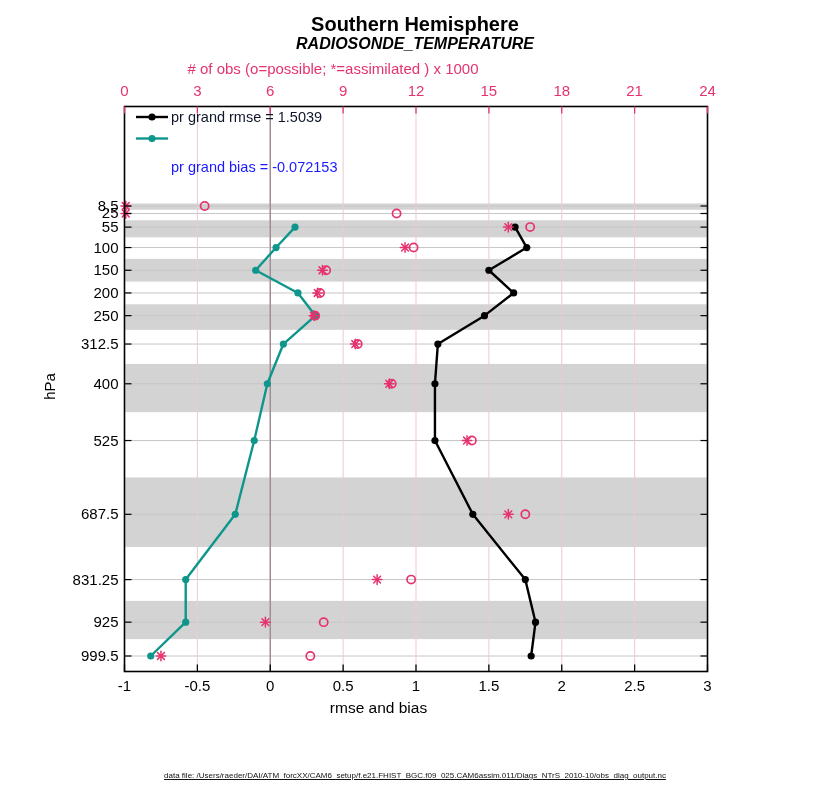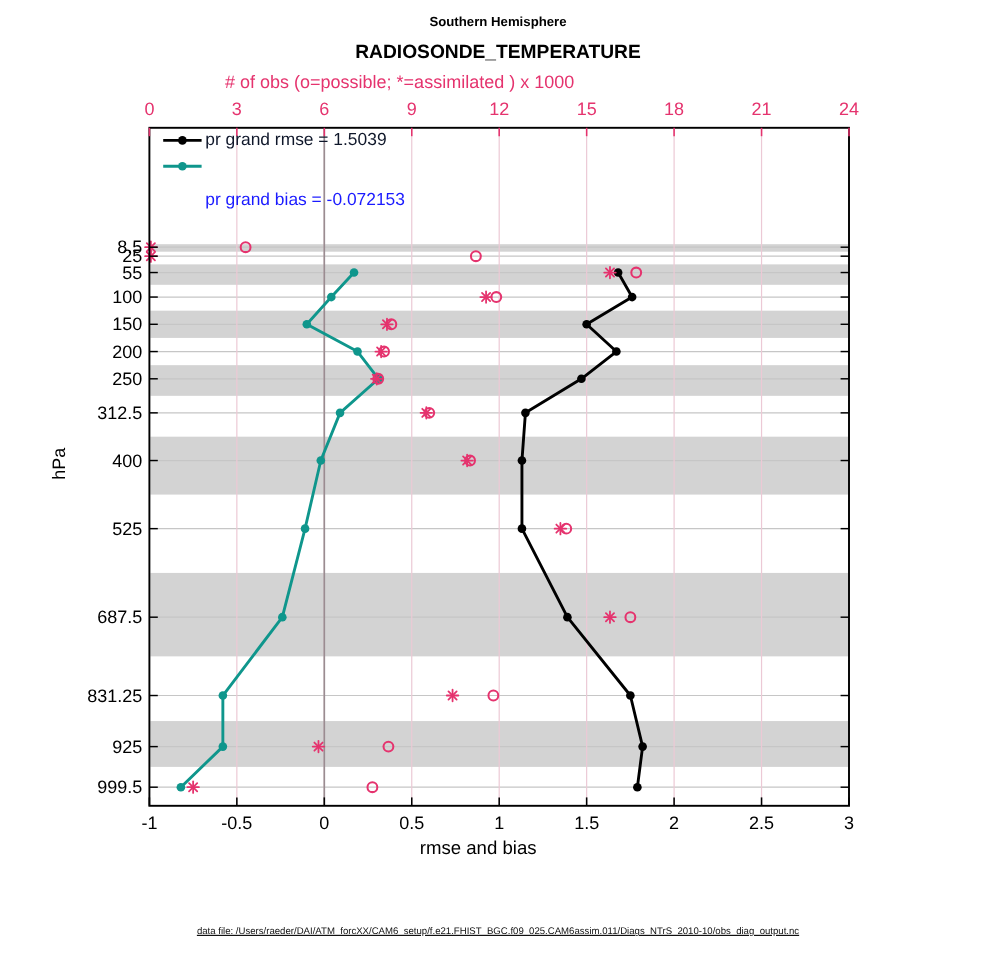--- a/index.html
+++ b/index.html
@@ -1,26 +1,26 @@
 <!DOCTYPE html>
 <html><head>
 <meta charset="utf-8">
 <style>
   html,body{margin:0;padding:0;background:#ffffff;}
   .fig{position:relative;width:830px;height:800px;background:#ffffff;overflow:hidden;
        font-family:"Liberation Sans", sans-serif;}
   .fig div{position:absolute;}
-  .title1{top:13px;left:0;width:830px;text-align:center;font-size:11px;font-weight:bold;color:#000;}
-  .title2{top:35px;left:0;width:830px;text-align:center;font-size:16px;font-weight:bold;color:#000;}
+  .title1{top:13px;left:0;width:830px;text-align:center;font-size:20px;font-weight:bold;color:#000;}
+  .title2{top:35px;left:0;width:830px;text-align:center;font-size:16px;font-weight:bold;color:#000;font-style:italic;}
   .obslab{top:60px;left:0;width:666px;text-align:center;font-size:15px;}
   .leg{font-size:14.5px;white-space:nowrap;}
   .leg1{top:109px;left:171px;}
   .leg2{top:130.5px;left:171px;}
   .ylab{top:378px;left:36px;font-size:15px;color:#000;transform:rotate(-90deg);transform-origin:center;}
-  .xlab{top:699px;left:0;width:757px;text-align:center;font-size:15.5px;color:#000;padding-left:20px;}
+  .xlab{top:699px;left:0;width:757px;text-align:center;font-size:15.5px;color:#000;}
   .dates{top:720px;left:0;width:830px;text-align:center;font-size:15.5px;color:#000;}
   .datafile{top:771px;left:0;width:830px;text-align:center;font-size:8px;color:#111;text-decoration:underline;}
   svg{position:absolute;top:0;left:0;font-family:"Liberation Sans", sans-serif;}
 </style>
 </head>
 <body>
 
 <div class="fig">
   <svg id="plot" width="830" height="800" viewBox="0 0 830 800">
       <rect x="125.3" y="203.50252270433904" width="581.4" height="6.243693239152378" fill="#D3D3D3"></rect>

